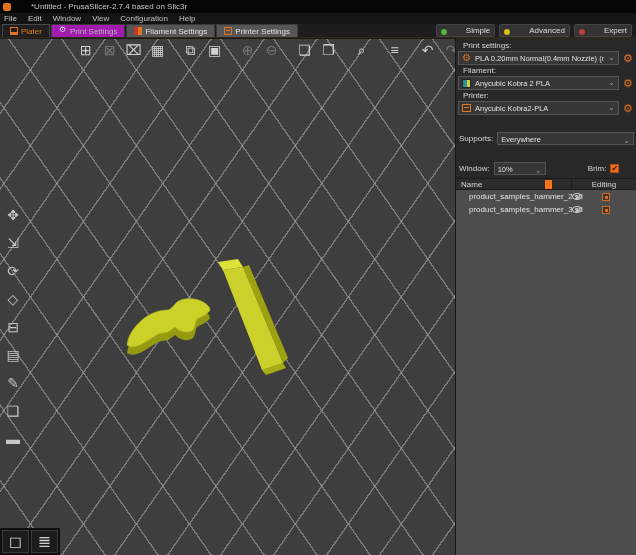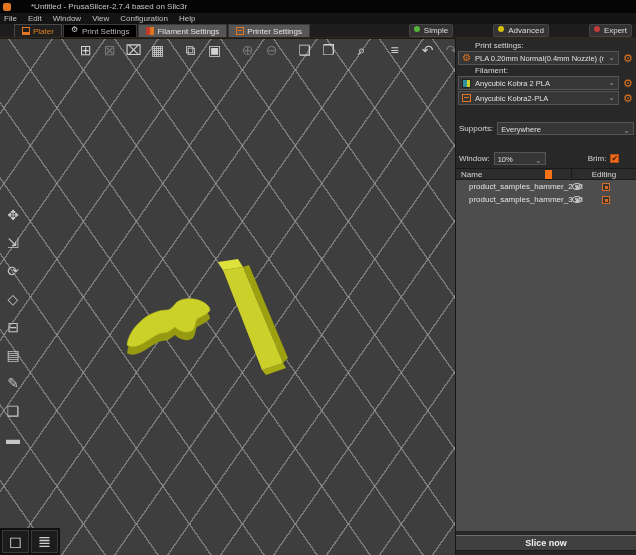--- a/index.html
+++ b/index.html
@@ -11,33 +11,33 @@
   .titlebar { height:13px; background:#050505; display:flex; align-items:center; padding-left:3px; gap:20px; flex:none; }
   .app-icon { width:8px; height:8px; background:#e2731f; border-radius:2px; flex:none; }
   .title-text { color:#c9c9c9; font-size:8px; white-space:nowrap; }
 
   
   .menubar { height:11px; background:#141414; display:flex; align-items:center; padding-left:4px; gap:11px; flex:none; }
   .menu-item { color:#c4c4c4; font-size:8px; cursor:default; }
 
   
   .tabbar { height:14px; background:#1d1d1d; display:flex; align-items:stretch; padding-left:2px; flex:none; border-bottom:1px solid #35261a; }
-  .tab { display:flex; align-items:center; gap:3px; padding:0 7px; font-size:8px; color:#b5b5b5; background:#000000; border:1px solid #3a3a3a; border-bottom:none; margin-right:1px; cursor:default; }
-  .tab.active { color:#e2851f; background:#1f1f1f; border-color:#4a4a4a;margin-left:12px; }
+  .tab { display:flex; align-items:center; gap:3px; padding:0 7px; font-size:8px; color:#b5b5b5; background:#a21caf; border:1px solid #3a3a3a; border-bottom:none; margin-right:1px; cursor:default; }
+  .tab.active { color:#e2851f; background:#1f1f1f; border-color:#4a4a4a; }
   .tab.raised { background:#565656; color:#e2e2e2; }
   .tab-icon { width:8px; height:8px; flex:none; position:relative; }
   .tab-icon.plater { border:1px solid #e2731f; background:linear-gradient(to top,#e2731f 40%, transparent 40%); }
   .tab-icon.gear { border:none; }
   .tab-icon.gear::after { content:"⚙"; color:#d5d5d5; font-size:8px; line-height:8px; position:absolute; top:-1px; left:0; }
   .tab-icon.filament { background:linear-gradient(90deg,#c23a28 0 45%, #2b2b2b 45% 55%, #e2731f 55%); }
   .tab-icon.printer { border:1px solid #e2731f; }
   .tab-icon.printer::after { content:""; position:absolute; left:1px; right:1px; top:2px; height:1px; background:#e2731f; }
   .tab-spacer { flex:1; }
   .modes { display:flex; align-items:center; gap:4px; padding-right:4px; }
-  .mode-btn { display:flex; align-items:flex-start; gap:4px; background:#333; border:1px solid #444; border-radius:2px; padding:1px 4px; font-size:8px; color:#ddd; cursor:default;margin-left:36px; }
+  .mode-btn { display:flex; align-items:flex-end; gap:19px; background:#333; border:1px solid #444; border-radius:2px; padding:1px 4px; font-size:8px; color:#ddd; cursor:default; }
   .mode-dot { width:6px; height:6px; border-radius:50%; flex:none; }
 
   
   .main { flex:1; display:flex; min-height:0; }
 
   
   .viewport { width:455px; position:relative; flex:none; background:#3e3e3e; overflow:hidden; border-top:1px solid #1a1a1a;
     background-image:
       repeating-linear-gradient(55deg,  transparent 0 42px, rgba(168,168,168,.55) 42px 43.4px),
       repeating-linear-gradient(125deg, transparent 0 42px, rgba(168,168,168,.55) 42px 43.4px);
@@ -51,21 +51,21 @@
   .side-btn { width:22px; height:19px; display:flex; align-items:center; justify-content:center; color:#c6c6c6; font-size:14px; cursor:default; }
 
   .view-toggles { position:absolute; left:0; bottom:0; background:#101010; display:flex; padding:2px; gap:2px; }
   .vt-btn { width:27px; height:23px; display:flex; align-items:center; justify-content:center; color:#cfcfcf; font-size:16px; background:#1c1c1c; border:1px solid #3a3a3a; cursor:default; }
 
   .models { position:absolute; left:110px; top:200px; }
 
   
   .right-panel { flex:1; background:#282828; display:flex; flex-direction:column; border-left:1px solid #161616; min-width:0; }
   .rp-controls { padding:2px 2px 3px 2px; }
-  .rp-label { color:#d8d8d8; font-size:8px; margin:1px 0 1px 17px; }
+  .rp-label { color:#d8d8d8; font-size:8px; margin:1px 0 1px 5px; }
   .combo-row { display:flex; align-items:center; gap:3px; margin-bottom:1px; }
   .combo { flex:1; height:14px; background:#363636; border:1px solid #555; display:flex; align-items:center; gap:4px; padding:0 3px; min-width:0; cursor:default; }
   .combo-text { color:#e0e0e0; font-size:7.5px; white-space:nowrap; overflow:hidden; flex:1; }
   .combo-arrow { color:#999; font-size:8px; flex:none; line-height:6px; }
   .combo-gear-icon { color:#e2731f; font-size:10px; line-height:10px; flex:none; }
   .swatch { width:9px; height:9px; flex:none; background:linear-gradient(90deg,#2e8f9e 0 62%, #ccd12a 62%); border:1px solid #222; }
   .printer-glyph { width:9px; height:8px; flex:none; border:1px solid #e2731f; position:relative; }
   .printer-glyph::after { content:""; position:absolute; left:1px; right:1px; top:2px; height:1px; background:#e2731f; }
   .gear-btn { width:12px; height:12px; flex:none; display:flex; align-items:center; justify-content:center; color:#e2731f; font-size:11px; cursor:default; }
 
@@ -207,20 +207,21 @@
         <div class="rp-label">Filament:</div>
         <div class="combo-row">
           <div class="combo">
             <span class="swatch"></span>
             <span class="combo-text">Anycubic Kobra 2 PLA</span>
             <span class="combo-arrow">⌄</span>
           </div>
           <div class="gear-btn">⚙</div>
         </div>
 
+        <div class="rp-label">Printer:</div>
         <div class="combo-row">
           <div class="combo">
             <span class="printer-glyph"></span>
             <span class="combo-text">Anycubic Kobra2-PLA</span>
             <span class="combo-arrow">⌄</span>
           </div>
           <div class="gear-btn">⚙</div>
         </div>
 
         <div class="small-row">
@@ -255,19 +256,16 @@
             <div class="eye-icon"></div>
             <div class="edit-icon"></div>
           </div>
           <div class="obj-row">
             <div class="obj-name">product_samples_hammer_3.stl</div>
             <div class="eye-icon"></div>
             <div class="edit-icon"></div>
           </div>
         </div>
 
-      <div class="slice-area">
-        <div class="slice-button">Slice now</div>
-      </div>
     </div>
 
   </div>
 </div>
 
 </body></html>

